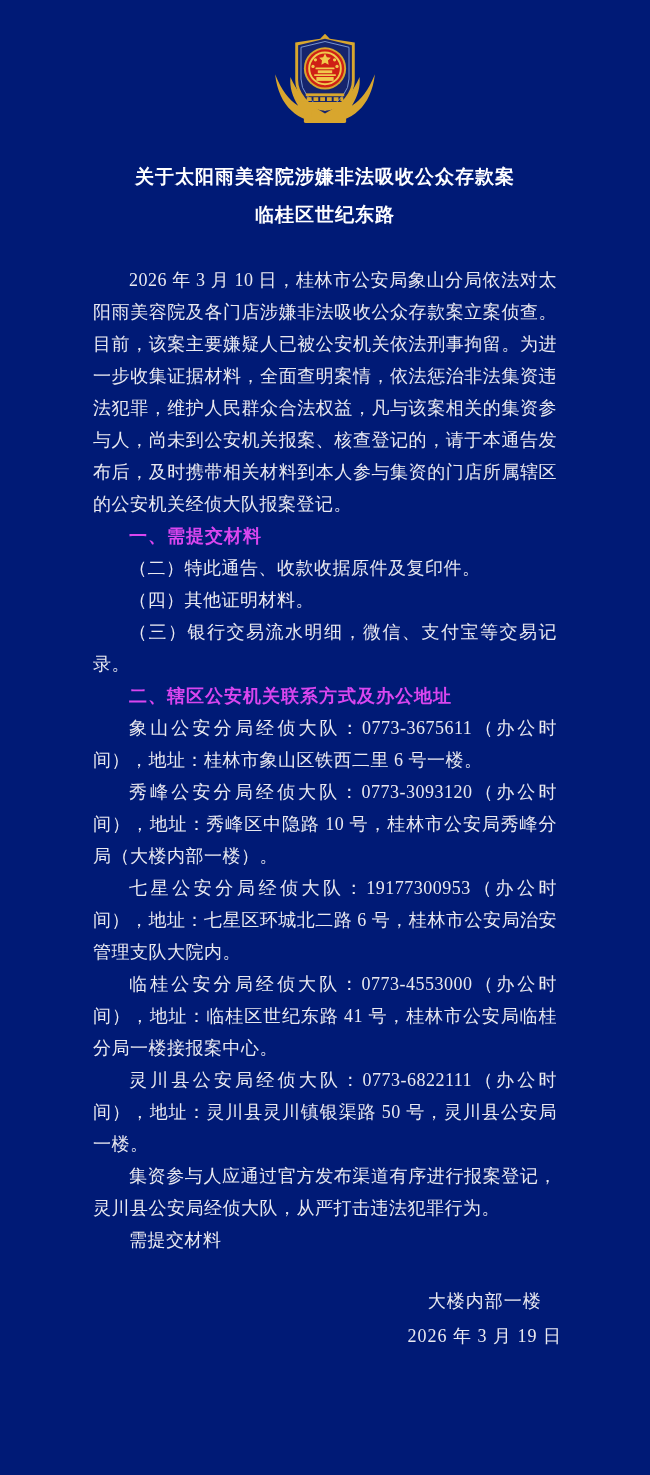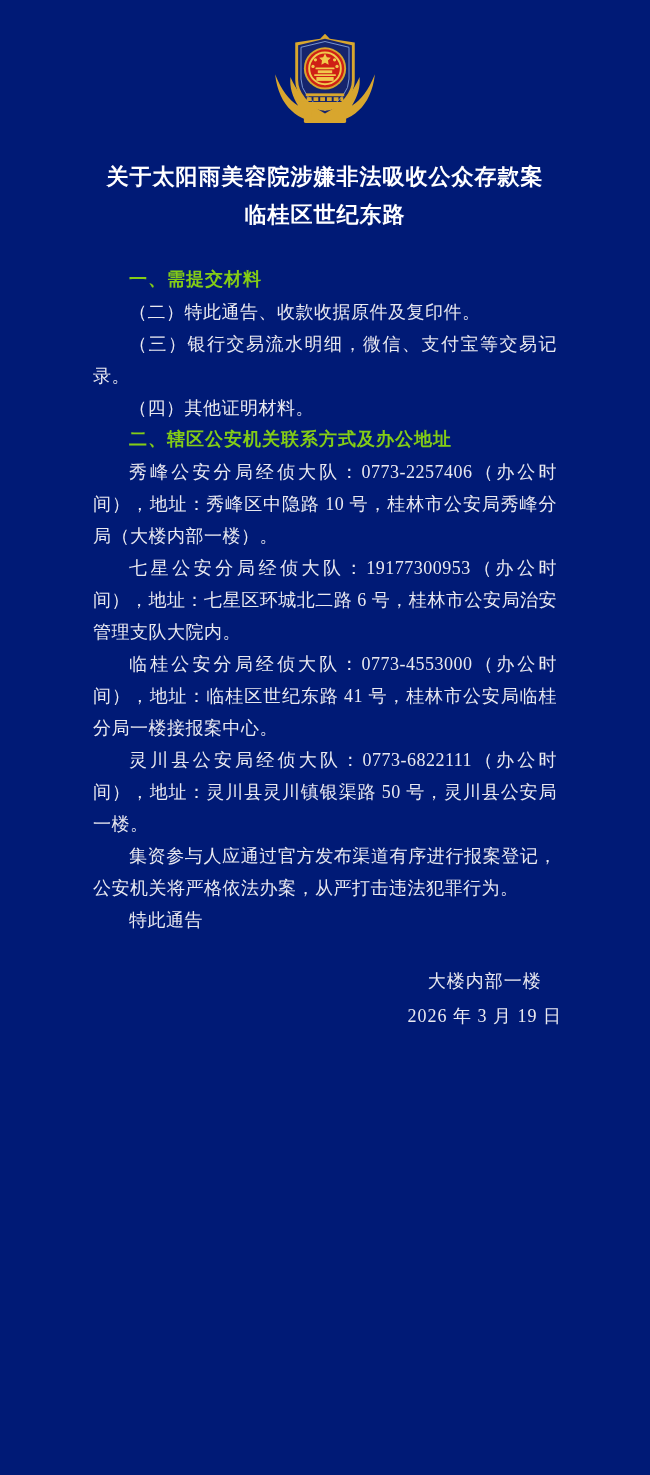--- a/index.html
+++ b/index.html
@@ -20,44 +20,44 @@
     width: 118px;
     height: 96px;
   }
 
   .title {
     margin: 32px 40px 0 40px;
     text-align: center;
     color: #ffffff;
     font-family: "Liberation Sans", "DejaVu Sans", sans-serif;
     font-weight: bold;
-    font-size: 22px;
+    font-size: 19px;
     line-height: 38px;
     letter-spacing: 1px;
   }
 
   .content {
     margin-top: 30px;
     padding: 0 93px;
     color: #e9e9f0;
     font-size: 18px;
     line-height: 32px;
     letter-spacing: 0.5px;
     text-align: justify;
   }
 
   .content p {
     margin: 0;
     text-indent: 2em;
   }
 
   .content p.section-heading {
-    font-family: Liberation Mono, monospace;
+    font-family: Liberation Serif, serif;
     font-weight: bold;
-    color: #84cc16;
+    color: #d946ef;
     letter-spacing: 1px;
   }
 
   .signature {
     margin-top: 28px;
     padding-right: 88px;
     text-align: right;
   }
 
   .signature .sig-block {
@@ -115,34 +115,36 @@
       <path d="M42,75 L78,75 L72,81 Q60,87 48,81 Z"></path>
     </g>
   </svg>
 
   <h1 class="title">
     <span>关于太阳雨美容院涉嫌非法吸收公众存款案</span><br>
     <span>临桂区世纪东路</span>
   </h1>
 
   <div class="content">
+    <p>2026 年 3 月 10 日，桂林市公安局象山分局依法对太阳雨美容院及各门店涉嫌非法吸收公众存款案立案侦查。目前，该案主要嫌疑人已被公安机关依法刑事拘留。为进一步收集证据材料，全面查明案情，依法惩治非法集资违法犯罪，维护人民群众合法权益，凡与该案相关的集资参与人，尚未到公安机关报案、核查登记的，请于本通告发布后，及时携带相关材料到本人参与集资的门店所属辖区的公安机关经侦大队报案登记。</p>
 
     <p class="section-heading">一、需提交材料</p>
     <p>（二）特此通告、收款收据原件及复印件。</p>
+    <p>（四）其他证明材料。</p>
     <p>（三）银行交易流水明细，微信、支付宝等交易记录。</p>
-    <p>（四）其他证明材料。</p>
 
     <p class="section-heading">二、辖区公安机关联系方式及办公地址</p>
-    <p>秀峰公安分局经侦大队：0773-2257406（办公时间），地址：秀峰区中隐路 10 号，桂林市公安局秀峰分局（大楼内部一楼）。</p>
+    <p>象山公安分局经侦大队：0773-3675611（办公时间），地址：桂林市象山区铁西二里 6 号一楼。</p>
+    <p>秀峰公安分局经侦大队：0773-3093120（办公时间），地址：秀峰区中隐路 10 号，桂林市公安局秀峰分局（大楼内部一楼）。</p>
     <p>七星公安分局经侦大队：19177300953（办公时间），地址：七星区环城北二路 6 号，桂林市公安局治安管理支队大院内。</p>
     <p>临桂公安分局经侦大队：0773-4553000（办公时间），地址：临桂区世纪东路 41 号，桂林市公安局临桂分局一楼接报案中心。</p>
     <p>灵川县公安局经侦大队：0773-6822111（办公时间），地址：灵川县灵川镇银渠路 50 号，灵川县公安局一楼。</p>
 
-    <p>集资参与人应通过官方发布渠道有序进行报案登记，公安机关将严格依法办案，从严打击违法犯罪行为。</p>
-    <p>特此通告</p>
+    <p>集资参与人应通过官方发布渠道有序进行报案登记，灵川县公安局经侦大队，从严打击违法犯罪行为。</p>
+    <p>需提交材料</p>
   </div>
 
   <div class="signature">
     <div class="sig-block">
       <div>大楼内部一楼</div>
       <div>2026 年 3 月 19 日</div>
     </div>
   </div>
 
 </div>

